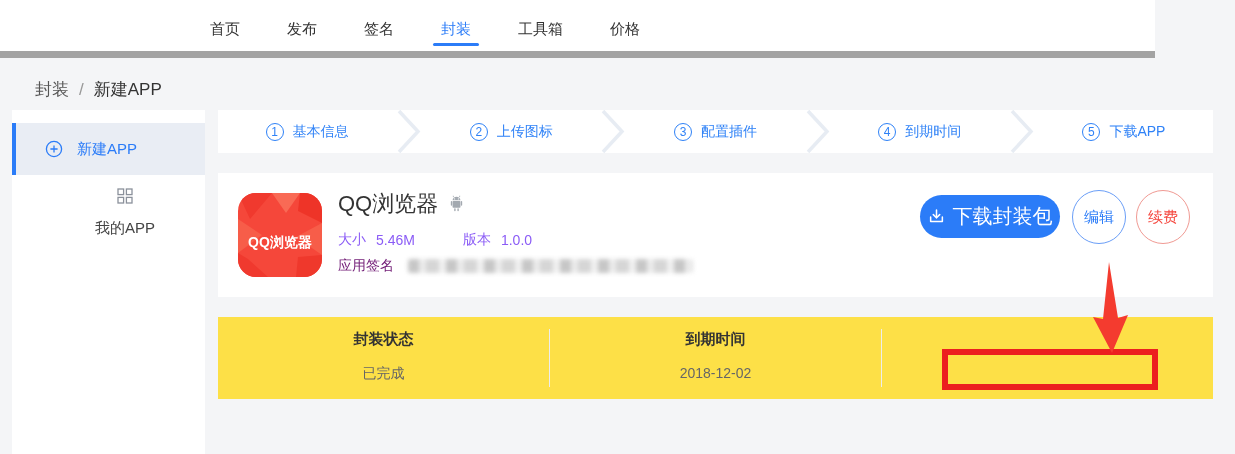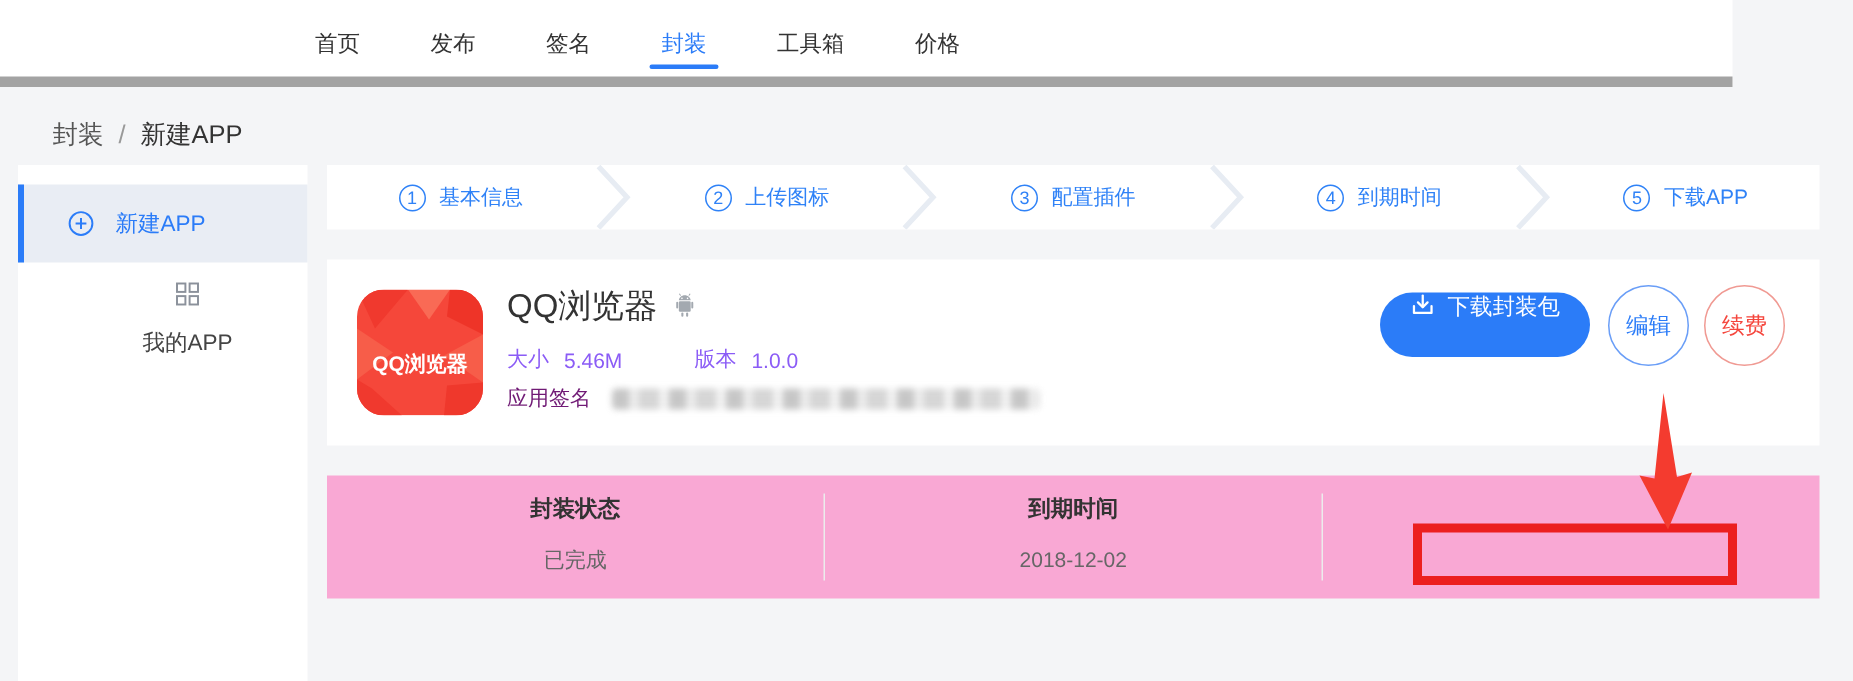--- a/index.html
+++ b/index.html
@@ -97,33 +97,33 @@
   .blur-bar {
     height:14px; border-radius:3px; filter:blur(2px); opacity:.85;
     background:repeating-linear-gradient(90deg,#bdbdbd 0 11px,#e8e8e8 11px 18px,#cfcfcf 18px 31px,#efefef 31px 38px);
   }
   .sign-blur { width:285px; }
   .url-blur { width:148px; background:repeating-linear-gradient(90deg,#cdcdcd 0 9px,#ececec 9px 15px,#d9d9d9 15px 26px,#f1f1f1 26px 33px); }
 
   .btn-download {
     position:absolute; left:702px; top:22px; width:140px; height:43px;
     background:#2b7cf8; color:#fff; border:none; border-radius:22px;
-    font-size:15px; display:flex; align-items:flex-start; justify-content:center; gap:8px;
+    font-size:20px; display:flex; align-items:center; justify-content:center; gap:8px;
     cursor:pointer; font-family:inherit;
   }
   .btn-circle {
     position:absolute; top:17px; width:54px; height:54px; border-radius:50%;
     background:#fff; font-size:15px; display:flex; align-items:center; justify-content:center;
     cursor:pointer; font-family:inherit;
   }
   .btn-edit { left:854px; border:1px solid #6a9ef7; color:#2b7cf8; }
   .btn-renew { left:918px; border:1px solid #f09a93; color:#f5463d; }
 
   
-  .status-card { position:relative; height:82px; background:#f9a8d4; }
+  .status-card { position:relative; height:82px; background:#fde047; }
   .status-col {
     position:absolute; top:0; height:82px; width:331px;
     display:flex; flex-direction:column; align-items:center;
   }
   .status-col .label-row { margin-top:13px; display:flex; align-items:center; gap:6px; }
   .status-label { font-size:15px; font-weight:bold; color:#333; }
   .status-value { margin-top:16px; font-size:14px; color:#666; }
   .col-0 { left:0; } .col-1 { left:332px; } .col-2 { left:664px; }
   .v-div { position:absolute; top:12px; width:1px; height:58px; background:#ececec; }
   .v-div.d1 { left:331px; } .v-div.d2 { left:663px; }

